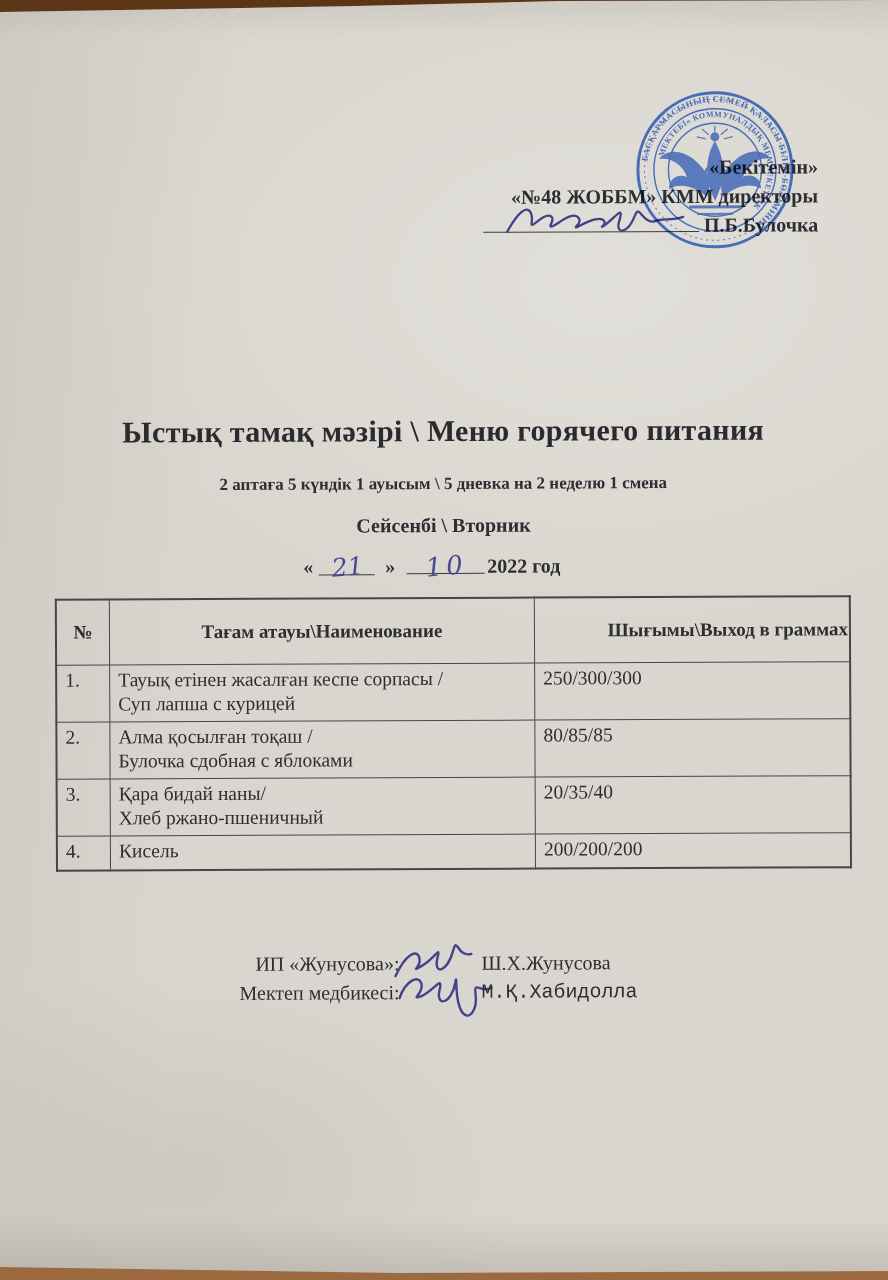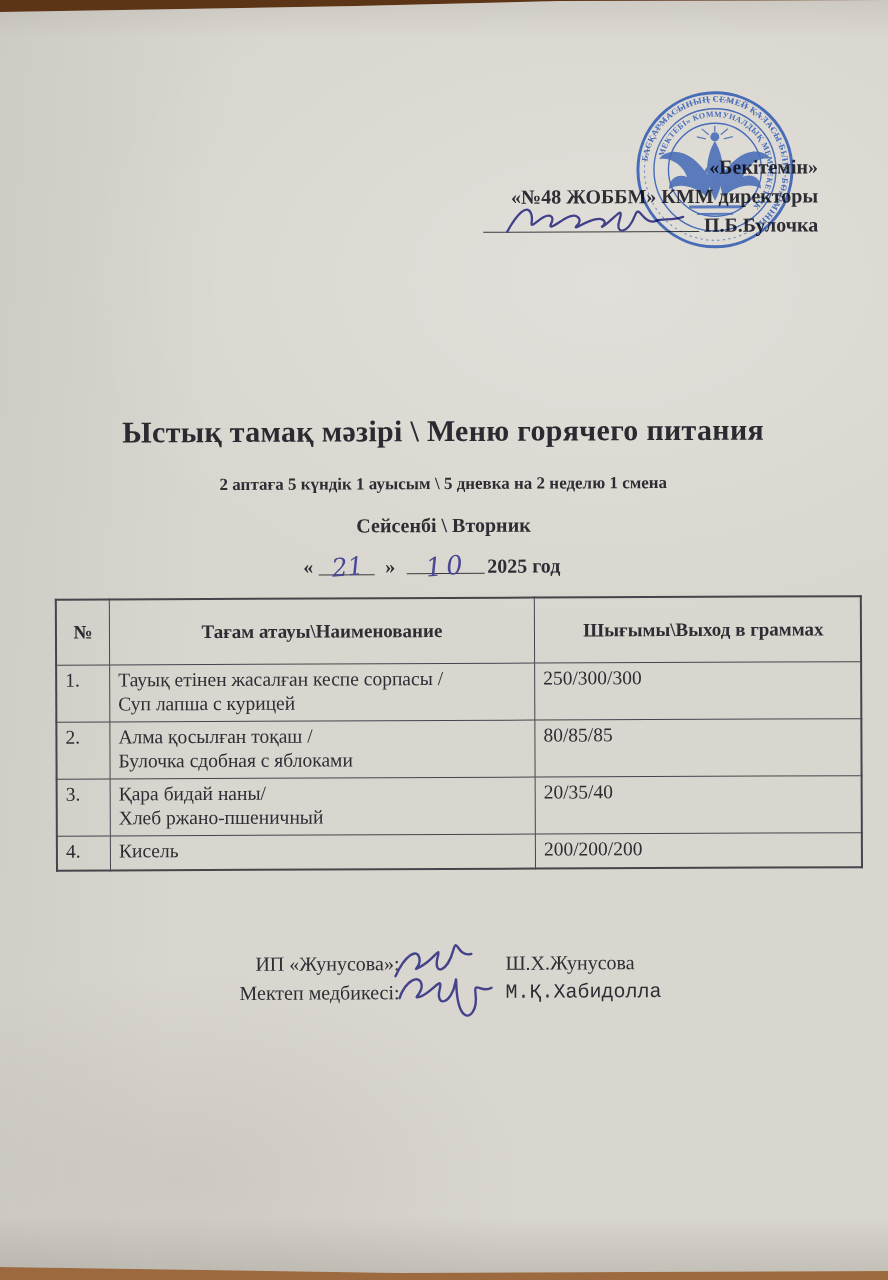--- a/index.html
+++ b/index.html
@@ -50,30 +50,30 @@
   .hand-month { font-size:26px; letter-spacing:4px; position:relative; top:2px; }
 
   
   table.menu { position:absolute; left:55px; top:597px; width:783px;
                border-collapse:collapse; table-layout:fixed; }
   table.menu, table.menu th, table.menu td { border:1.7px solid #46454c; }
   table.menu { border-width:2.2px; }
   table.menu th { font-size:19px; font-weight:bold; height:62px; vertical-align:middle; }
   table.menu th.h-num { width:50px; text-align:center; }
   table.menu th.h-name { width:422px; text-align:center; }
-  table.menu th.h-grams { width:311px; text-align:center; padding-left:13px; }
+  table.menu th.h-grams { width:311px; text-align:right; padding-left:2px; }
   table.menu td { font-size:19.5px; line-height:23.5px; vertical-align:top; padding:3px 8px 6px; }
   td.col-num { padding-left:10px; }
   td.col-name { padding-left:14px; }
   td.col-grams { padding-left:13px; }
 
   
   .footer { position:absolute; left:0; top:944px; width:100%; height:110px; font-size:20px; }
   .f-label { position:absolute; left:0; width:398px; text-align:right; white-space:nowrap; }
-  .f-name  { position:absolute; left:504px; white-space:nowrap; }
+  .f-name  { position:absolute; left:480px; white-space:nowrap; }
   .f-l1 { top:8px; } .f-n1 { top:8px; }
   .f-l2 { top:37px; } .f-n2 { top:37px;font-family:Liberation Mono, monospace; }
   .f-sig1 { position:absolute; left:386px; top:-14px; }
   .f-sig2 { position:absolute; left:392px; top:20px; }
 </style>
 </head>
 <body>
 
 <div class="photo">
   <div class="paper"></div>
@@ -126,21 +126,21 @@
 
     <div class="doc-title">Ыстық тамақ мәзірі \ Меню горячего питания</div>
     <div class="doc-subtitle">2 аптаға 5 күндік 1 ауысым \ 5 дневка на 2 неделю 1 смена</div>
     <div class="doc-day">Сейсенбі \ Вторник</div>
 
     <div class="date-line">
       <span class="q">«</span>
       <span class="blank blank-day"><span class="hand hand-day">21</span></span>
       <span class="q">»</span>
       <span class="blank blank-month"><span class="hand hand-month">10</span></span>
-      <span>2025 год</span>
+      <span>2022 год</span>
     </div>
 
     <table class="menu">
       <thead>
         <tr>
           <th class="h-num">№</th>
           <th class="h-name">Тағам атауы\Наименование</th>
           <th class="h-grams">Шығымы\Выход в граммах</th>
         </tr>
       </thead>

